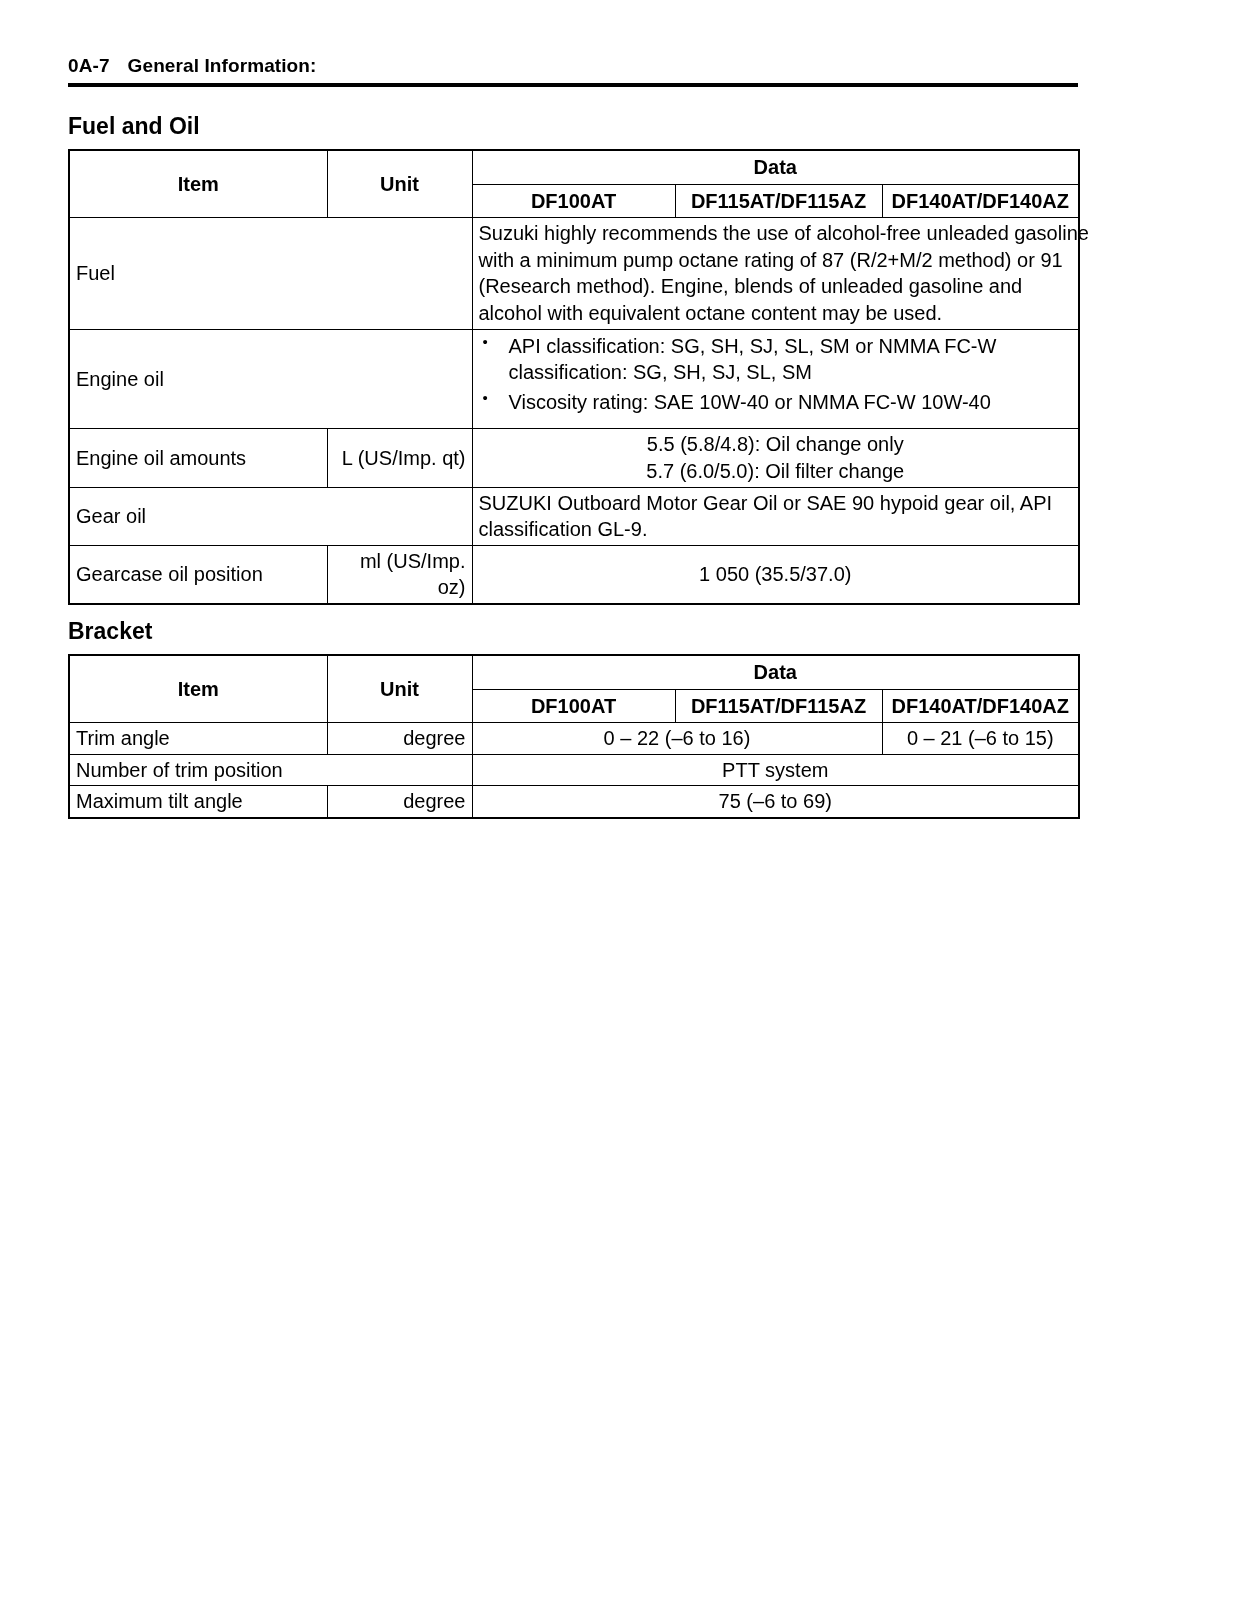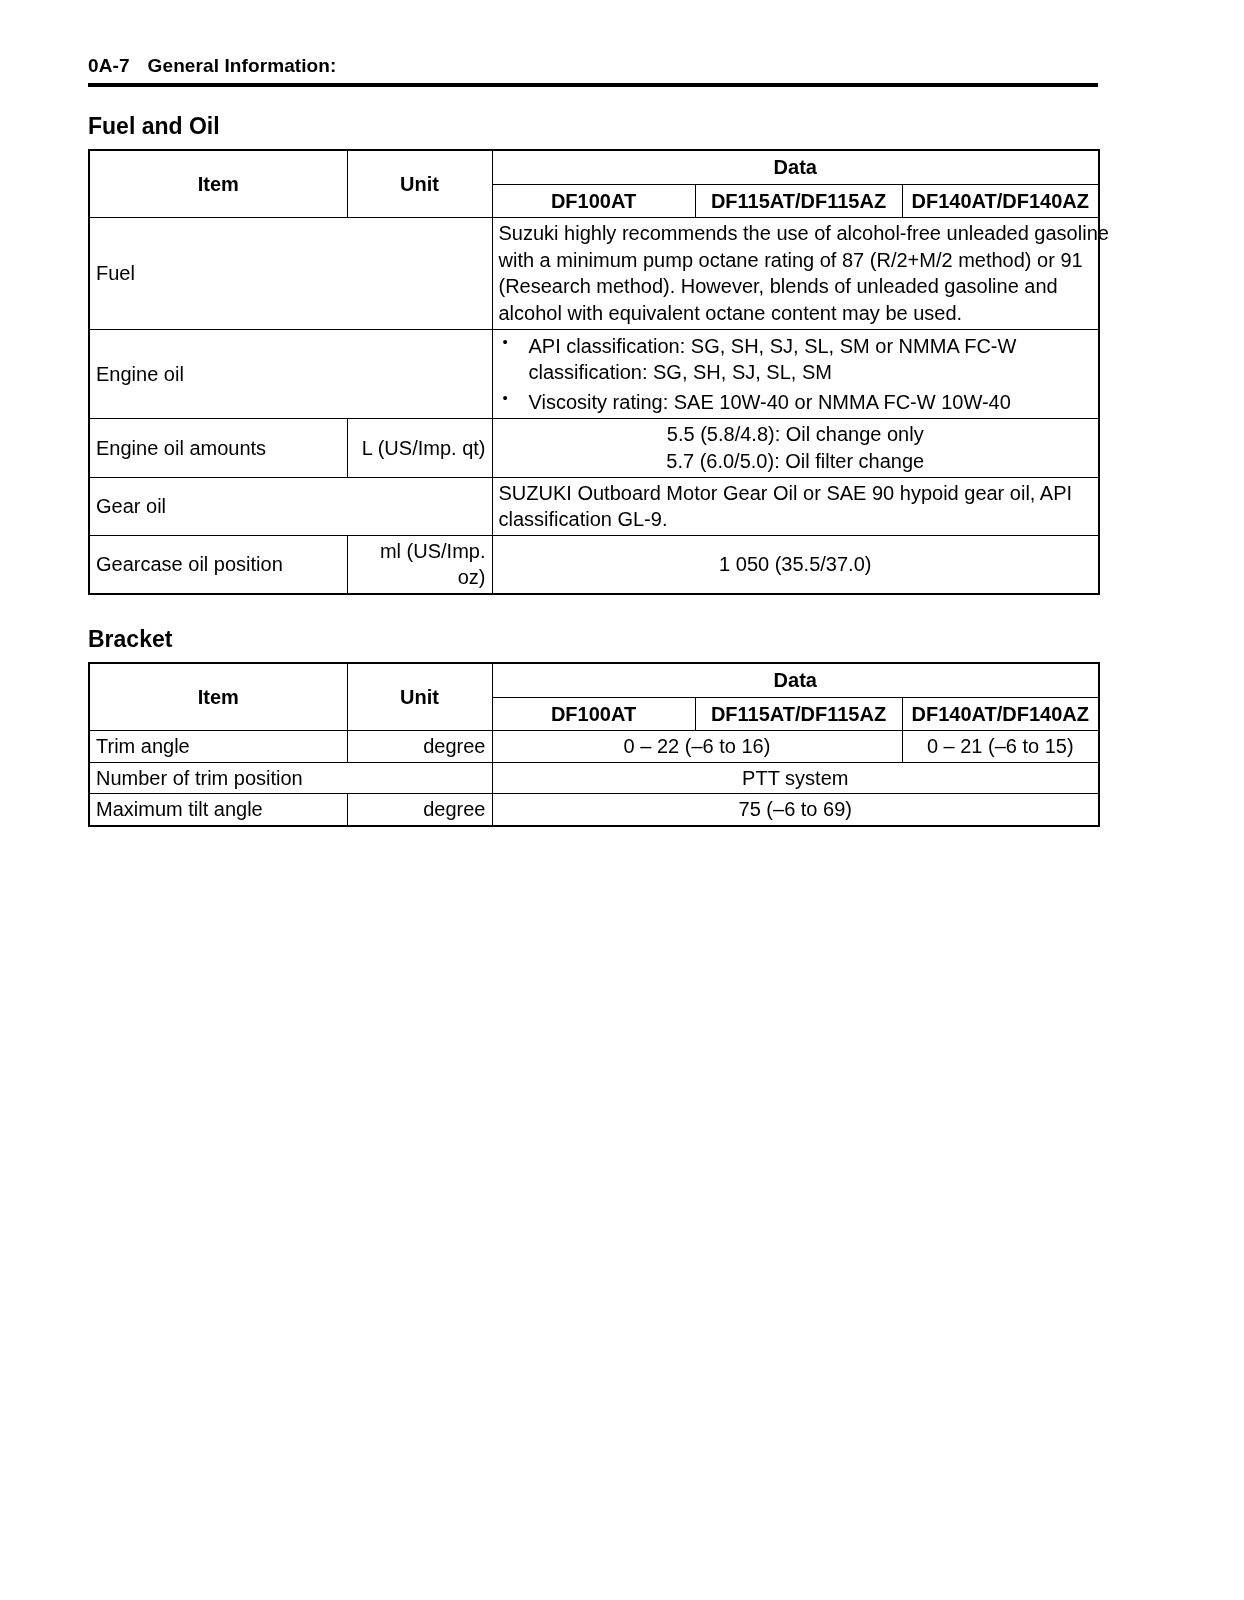--- a/index.html
+++ b/index.html
@@ -12,21 +12,21 @@
     height: 1600px;
     font-family: "Liberation Sans", sans-serif;
     color: #000000;
     -webkit-font-smoothing: antialiased;
   }
   .page {
     position: relative;
     width: 1244px;
     height: 1600px;
     box-sizing: border-box;
-    padding: 55px 148px 0 88px;
+    padding: 55px 148px 0 68px;
   }
 
   
   .page-header {
     display: flex;
     align-items: baseline;
     font-weight: bold;
     font-size: 19px;
     letter-spacing: 0.1px;
     padding-bottom: 6px;
@@ -39,21 +39,21 @@
     width: 1010px;
     margin-bottom: 26px;
   }
 
   
   .section-title {
     font-weight: bold;
     font-size: 23px;
     margin: 0 0 9px 0;
   }
-  .section-title.second { margin-top: 31px; }
+  .section-title.second { margin-top: 13px; }
 
   
   table.spec {
     border-collapse: collapse;
     width: 1010px;
     table-layout: fixed;
     font-size: 20px;
     line-height: 1.33;
   }
   table.spec td, table.spec th {
@@ -83,21 +83,21 @@
   ul.bullets {
     margin: 0;
     padding: 0;
     list-style: none;
   }
   ul.bullets > li {
     position: relative;
     padding-left: 30px;
     margin: 1px 0 3px 0;
   }
-  ul.bullets > li:last-child { margin-bottom: 1px; }
+  ul.bullets > li:last-child { margin-bottom: 11px; }
   ul.bullets > li::before {
     content: "\2022";
     position: absolute;
     left: 4px;
     top: -1px;
     font-size: 15px;
   }
   .sub-line { display: block; }
 
   
@@ -143,21 +143,21 @@
       </tr>
     </thead>
     <tbody>
 
       <tr>
         <td class="item-cell outer-left" colspan="2">Fuel</td>
         <td class="data-left outer-right" colspan="3">
           <div class="cell-lines">
             <div>Suzuki highly recommends the use of alcohol-free unleaded gasoline</div>
             <div>with a minimum pump octane rating of 87 (R/2+M/2 method) or 91</div>
-            <div>(Research method). However, blends of unleaded gasoline and</div>
+            <div>(Research method). Engine, blends of unleaded gasoline and</div>
             <div>alcohol with equivalent octane content may be used.</div>
           </div>
         </td>
       </tr>
 
       <tr>
         <td class="item-cell outer-left" colspan="2">Engine oil</td>
         <td class="data-left outer-right" colspan="3">
           <ul class="bullets">
             <li>

